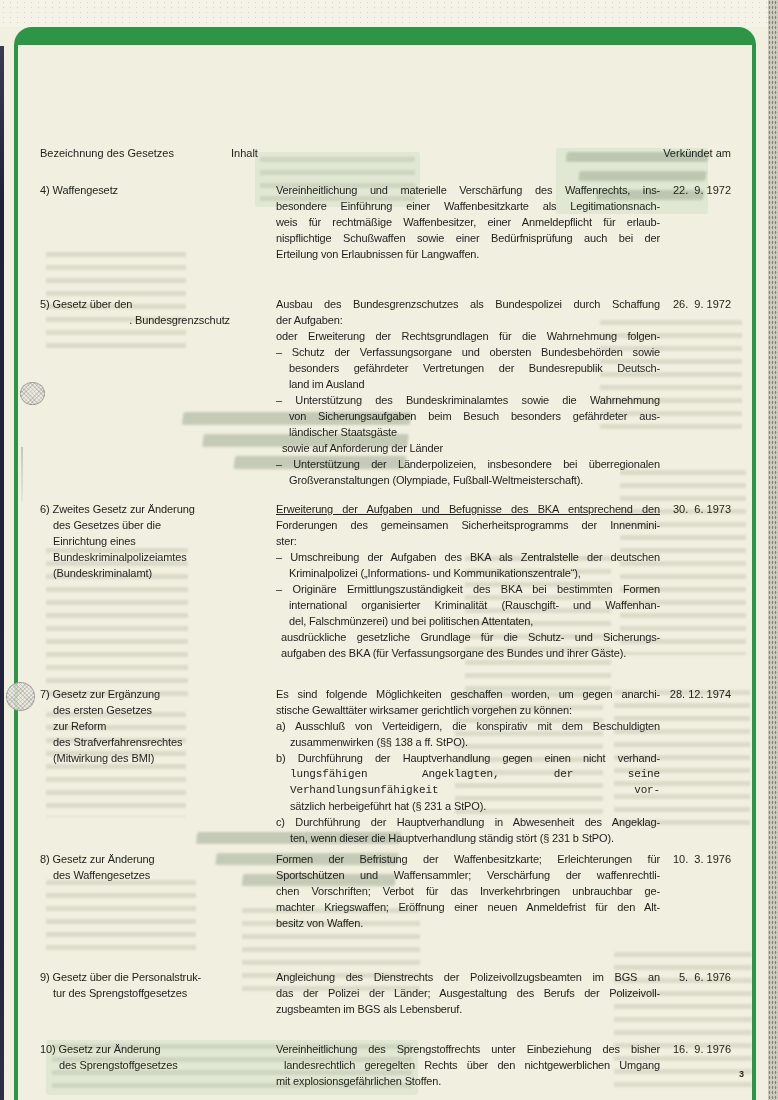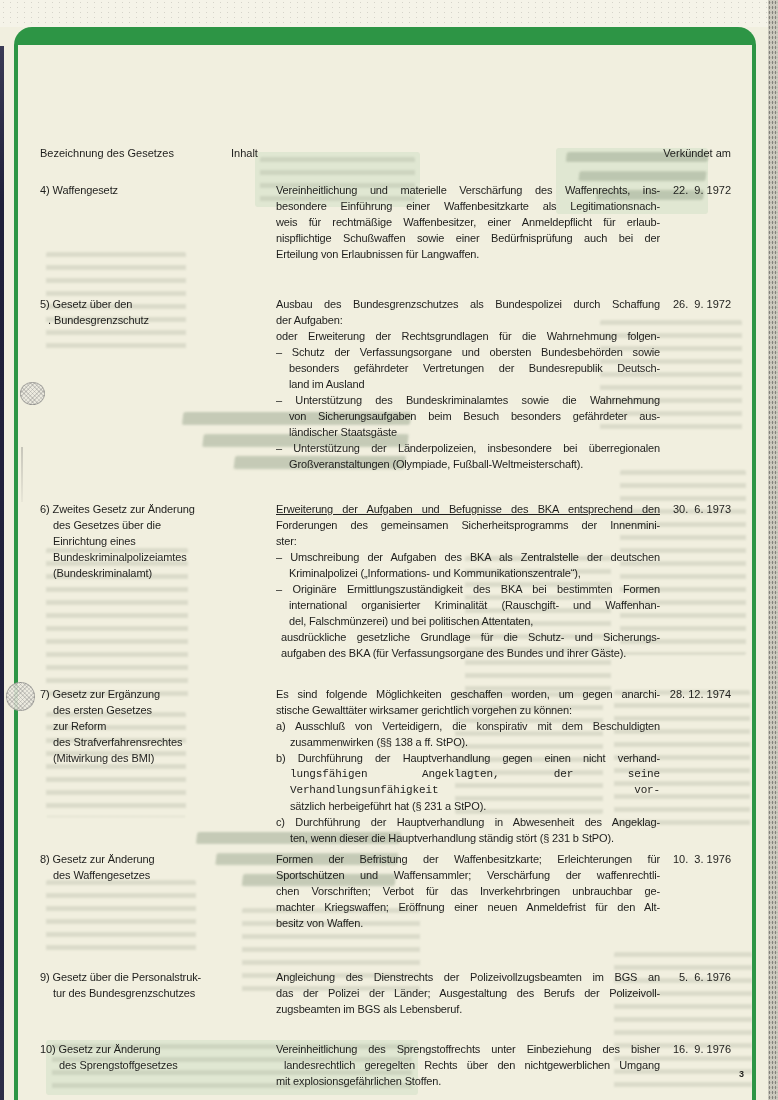--- a/index.html
+++ b/index.html
@@ -116,32 +116,33 @@
           <div class="cl j" style="padding-left: 0px;">besondere Einführung einer Waffenbesitzkarte als Legitimationsnach-</div>
           <div class="cl j" style="padding-left: 0px;">weis für rechtmäßige Waffenbesitzer, einer Anmeldepflicht für erlaub-</div>
           <div class="cl j" style="padding-left: 0px;">nispflichtige Schußwaffen sowie einer Bedürfnisprüfung auch bei der</div>
           <div class="cl" style="padding-left: 0px;">Erteilung von Erlaubnissen für Langwaffen.</div>
         </div>
         <div class="c-date">22.  9. 1972</div>
       </div>
       <div class="row" style="top: 296px;">
         <div class="c-name">
           <div class="nl" style="padding-left: 0px;">5) Gesetz über den</div>
-          <div class="nl" style="padding-left: 8px;">. Bundesgrenzschutz</div>
+          <div class="nl" style="padding-left: 8px; text-align: right;">. Bundesgrenzschutz</div>
         </div>
         <div class="c-inhalt">
           <div class="cl j" style="padding-left: 0px;">Ausbau des Bundesgrenzschutzes als Bundespolizei durch Schaffung</div>
           <div class="cl" style="padding-left: 0px;">der Aufgaben:</div>
           <div class="cl j" style="padding-left: 0px;">oder Erweiterung der Rechtsgrundlagen für die Wahrnehmung folgen-</div>
           <div class="cl j" style="padding-left: 0px;">– Schutz der Verfassungsorgane und obersten Bundesbehörden sowie</div>
           <div class="cl j" style="padding-left: 13px;">besonders gefährdeter Vertretungen der Bundesrepublik Deutsch-</div>
           <div class="cl" style="padding-left: 13px;">land im Ausland</div>
           <div class="cl j" style="padding-left: 0px;">– Unterstützung des Bundeskriminalamtes sowie die Wahrnehmung</div>
           <div class="cl j" style="padding-left: 13px;">von Sicherungsaufgaben beim Besuch besonders gefährdeter aus-</div>
           <div class="cl" style="padding-left: 13px;">ländischer Staatsgäste</div>
+          <div class="cl" style="padding-left: 6px;">sowie auf Anforderung der Länder</div>
           <div class="cl j" style="padding-left: 0px;">– Unterstützung der Länderpolizeien, insbesondere bei überregionalen</div>
           <div class="cl" style="padding-left: 13px;">Großveranstaltungen (Olympiade, Fußball-Weltmeisterschaft).</div>
         </div>
         <div class="c-date">26.  9. 1972</div>
       </div>
       <div class="row" style="top: 501px;">
         <div class="c-name">
           <div class="nl" style="padding-left: 0px;">6) Zweites Gesetz zur Änderung</div>
           <div class="nl" style="padding-left: 13px;">des Gesetzes über die</div>
           <div class="nl" style="padding-left: 13px;">Einrichtung eines</div>
@@ -193,21 +194,21 @@
           <div class="cl j" style="padding-left: 0px;">Sportschützen und Waffensammler; Verschärfung der waffenrechtli-</div>
           <div class="cl j" style="padding-left: 0px;">chen Vorschriften; Verbot für das Inverkehrbringen unbrauchbar ge-</div>
           <div class="cl j" style="padding-left: 0px;">machter Kriegswaffen; Eröffnung einer neuen Anmeldefrist für den Alt-</div>
           <div class="cl" style="padding-left: 0px;">besitz von Waffen.</div>
         </div>
         <div class="c-date">10.  3. 1976</div>
       </div>
       <div class="row" style="top: 969px;">
         <div class="c-name">
           <div class="nl" style="padding-left: 0px;">9) Gesetz über die Personalstruk-</div>
-          <div class="nl" style="padding-left: 13px;">tur des Bundesgrenzschutzes</div>
+          <div class="nl" style="padding-left: 13px;">tur des Sprengstoffgesetzes</div>
         </div>
         <div class="c-inhalt">
           <div class="cl j" style="padding-left: 0px;">Angleichung des Dienstrechts der Polizeivollzugsbeamten im BGS an</div>
           <div class="cl j" style="padding-left: 0px;">das der Polizei der Länder; Ausgestaltung des Berufs der Polizeivoll-</div>
           <div class="cl" style="padding-left: 0px;">zugsbeamten im BGS als Lebensberuf.</div>
         </div>
         <div class="c-date">5.  6. 1976</div>
       </div>
       <div class="row" style="top: 1041px;">
         <div class="c-name">

